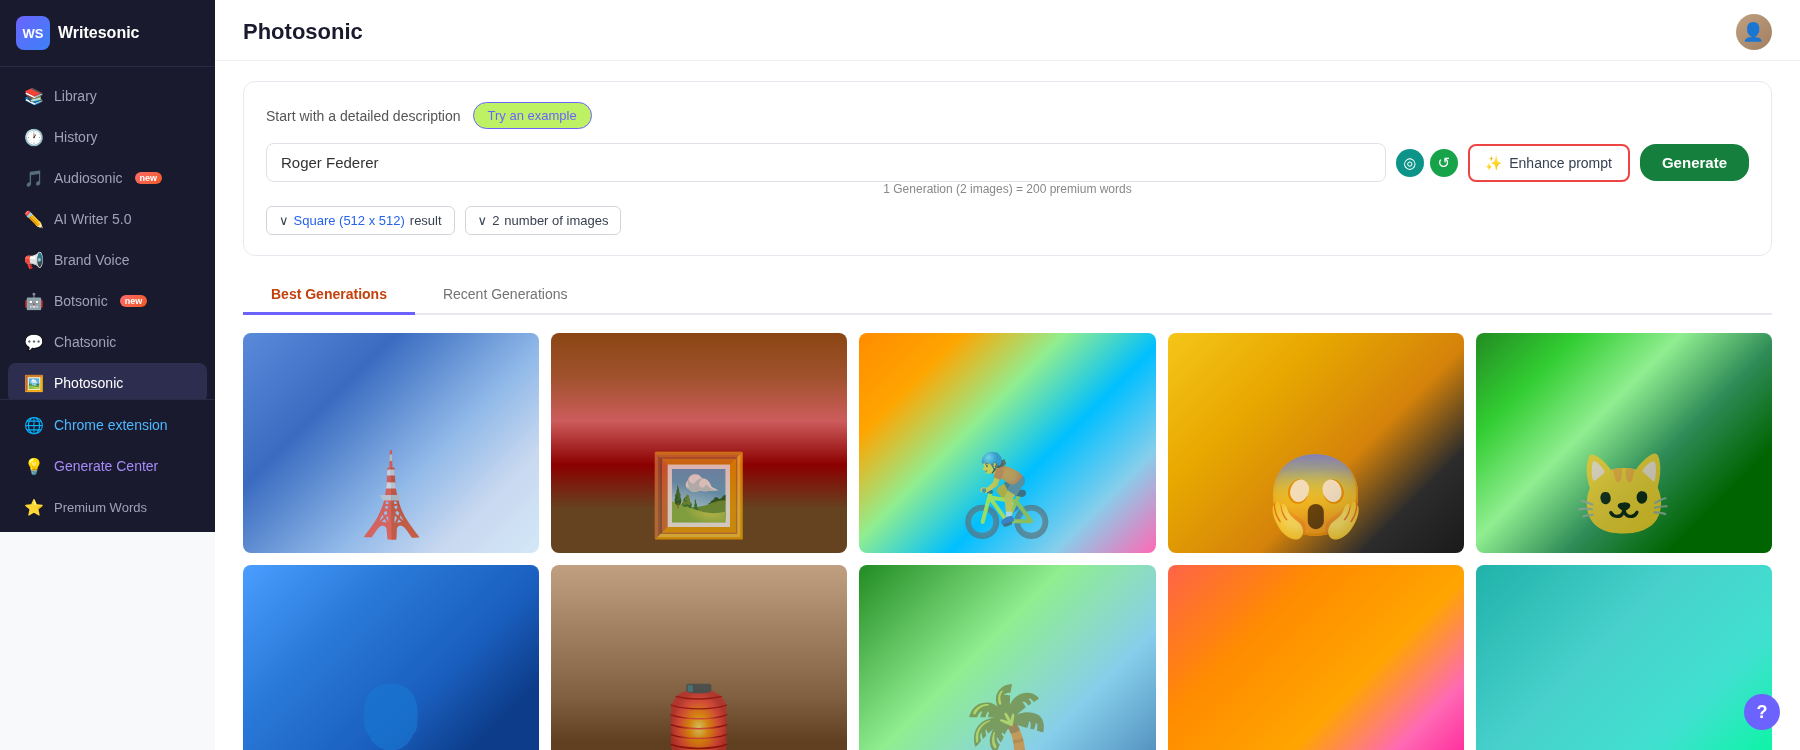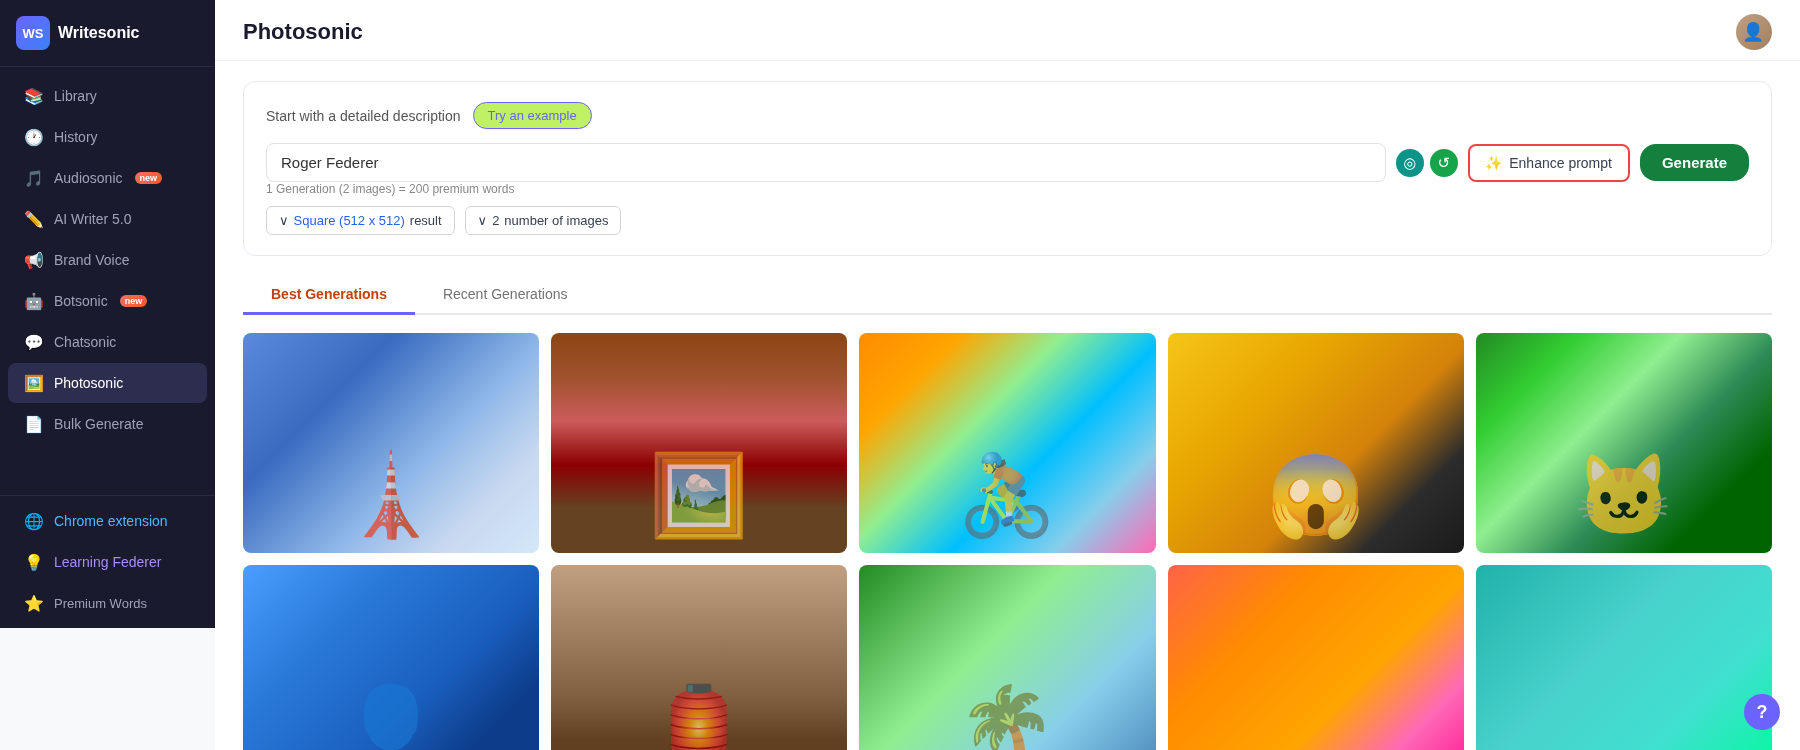--- a/index.html
+++ b/index.html
@@ -6,21 +6,21 @@
     body { font-family: -apple-system, BlinkMacSystemFont, 'Segoe UI', sans-serif; display: flex; width: 1800px; height: 750px; overflow: hidden; background: #f8f9fa; }
 
     
     #sidebar {
       width: 215px;
       min-width: 215px;
       background: #1a1a2e;
       color: #c8c8d8;
       display: flex;
       flex-direction: column;
-      height: 628px;
+      height: 532px;
       overflow: hidden;
     }
     .sidebar-logo {
       display: flex;
       align-items: center;
       gap: 8px;
       padding: 16px 16px;
       border-bottom: 1px solid #2a2a45;
     }
     .logo-icon {
@@ -188,20 +188,21 @@
       border-radius: 16px;
       font-size: 15px;
       font-weight: 600;
       cursor: pointer;
     }
 
     .generation-info {
       font-size: 12px;
       color: #888;
       margin-bottom: 10px;
+      text-align: center;
     }
     .filter-row {
       display: flex;
       gap: 10px;
       align-items: center;
     }
     .filter-btn {
       display: flex;
       align-items: center;
       gap: 5px;
@@ -402,21 +403,21 @@
     </div>
   </div>
 
   <div class="sidebar-bottom">
     <div class="nav-item chrome-ext">
       <span class="nav-icon">🌐</span>
       <span>Chrome extension</span>
     </div>
     <div class="nav-item learning">
       <span class="nav-icon">💡</span>
-      <span>Learning Federer</span>
+      <span>Generate Center</span>
     </div>
     <div class="nav-item premium">
       <span class="nav-icon">⭐</span>
       <span>Premium Words</span>
     </div>
   </div>
 </div>
 
 <div id="main">
 

